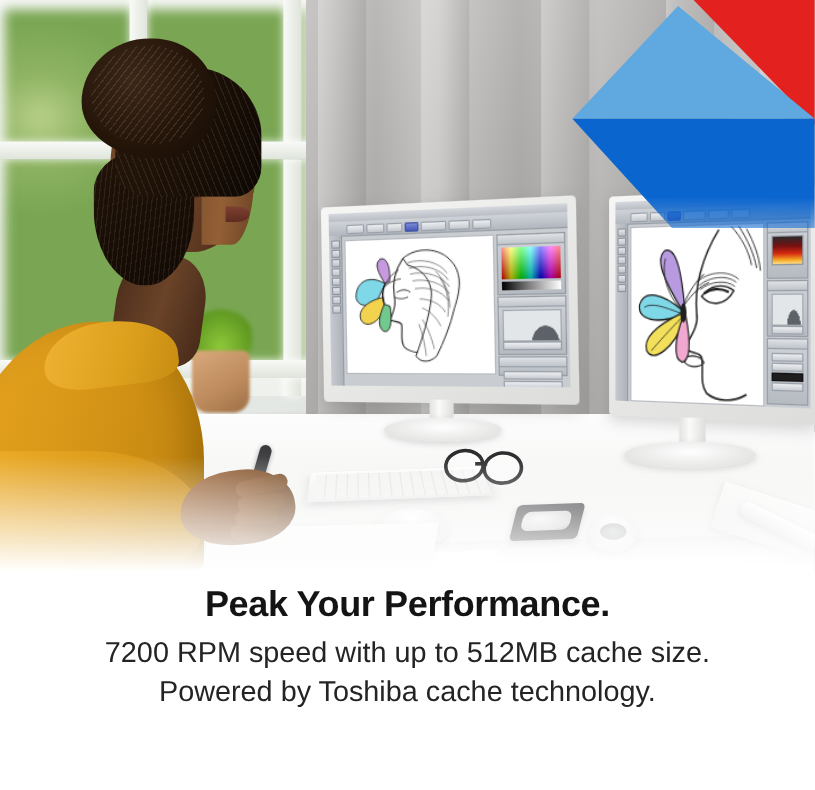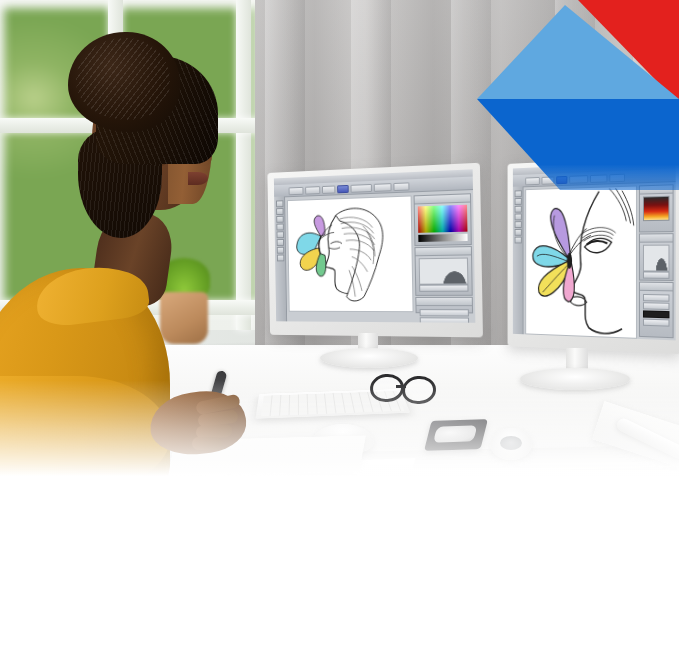--- a/index.html
+++ b/index.html
@@ -735,15 +735,17 @@
         <polygon points="125,5 239,99 37,99" fill="#5FA8E0"></polygon>
 
         <polygon points="37,99 239,99 239,190 120,190" fill="url(#blueFade)"></polygon>
       </svg>
     </div>
 
     <div class="photo-fade"></div>
   </div>
 
   <div class="copy-block">
+    <h1 class="headline">Peak Your Performance.</h1>
+    <p class="subcopy">7200 RPM speed with up to 512MB cache size. Powered by Toshiba cache technology.</p>
   </div>
 
 </div>
 
 </body></html>

